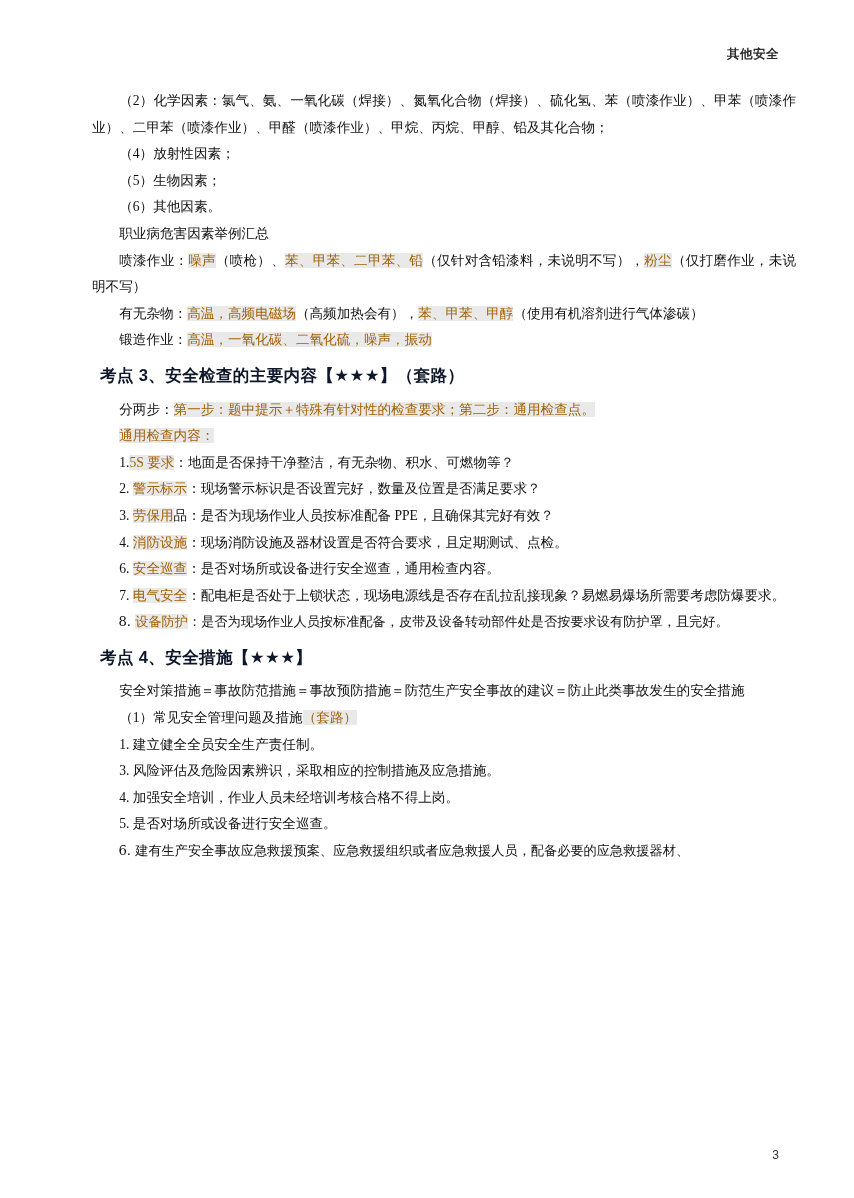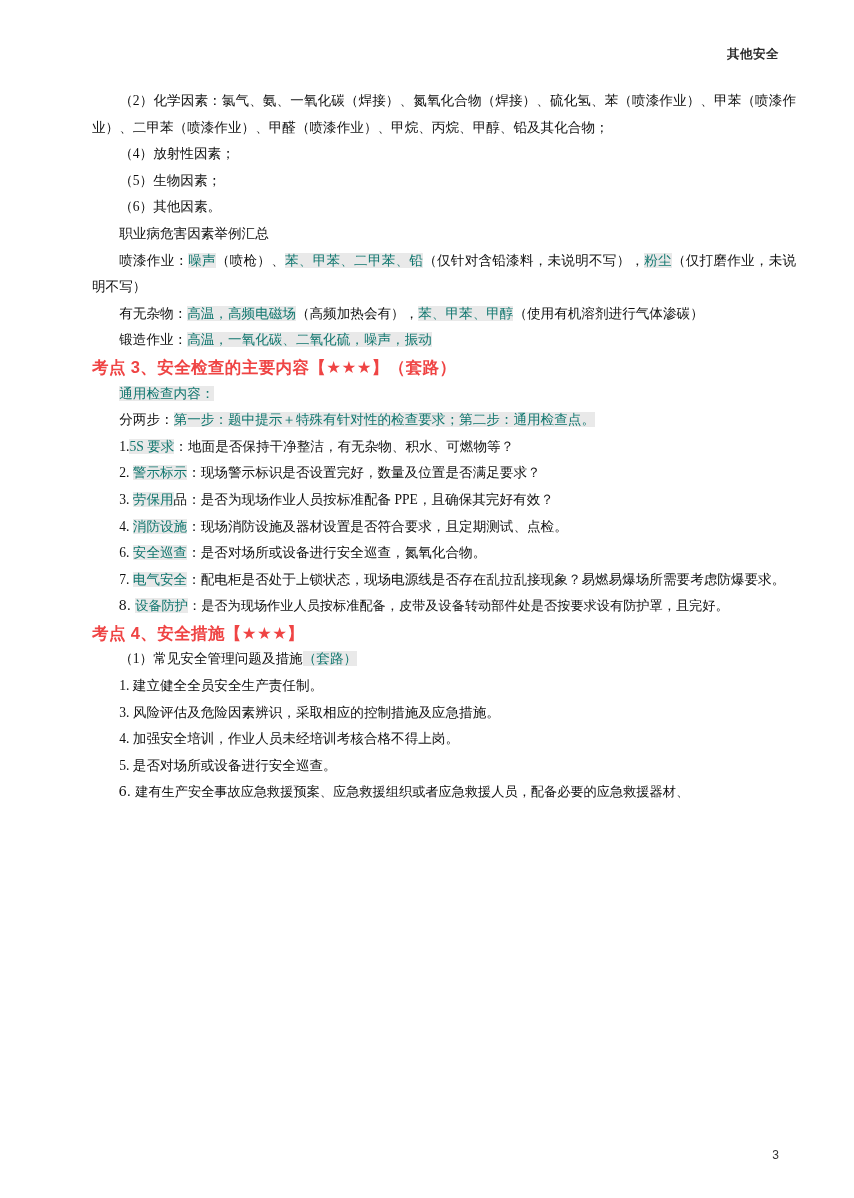--- a/index.html
+++ b/index.html
@@ -70,31 +70,31 @@
     padding-left: 2em;
     text-indent: -2em;
     margin-left: 2em;
   }
 
   
   h2.kaodian {
     font-family: "Liberation Sans", "DejaVu Sans", sans-serif;
     font-size: 16.5px;
     font-weight: bold;
-    color: #ef4444;
-    margin: 0;
+    color: #0f172a;
+    margin: 8px;
     letter-spacing: 0.4px;
   }
   .sp-h-3 { margin-top: 22px; margin-bottom: 12px; }
   .sp-h-4 { margin-top: 26px; margin-bottom: 12px; }
 
   
   .hl {
     background-color: #e9e9e9;
-    color: #0f766e;
+    color: #a16207;
   }
 
   
   .cond {
     font-family: "DejaVu Serif", "Liberation Serif", serif;
     font-size: 13.2px;
   }
 
   
   .page-number {
@@ -129,41 +129,42 @@
     <p class="para">职业病危害因素举例汇总</p>
 
     <p class="para"><span>喷漆作业：</span><span class="hl">噪声</span><span>（喷枪）、</span><span class="hl">苯、甲苯、二甲苯、铅</span><span>（仅针对含铅漆料，未说明不写），</span><span class="hl">粉尘</span><span>（仅打磨作业，未说明不写）</span></p>
 
     <p class="para"><span>有无杂物：</span><span class="hl">高温，高频电磁场</span><span>（高频加热会有），</span><span class="hl">苯、甲苯、甲醇</span><span>（使用有机溶剂进行气体渗碳）</span></p>
 
     <p class="para"><span>锻造作业：</span><span class="hl">高温，一氧化碳、二氧化硫，噪声，振动</span></p>
 
     <h2 class="kaodian sp-h-3">考点 3、安全检查的主要内容【★★★】（套路）</h2>
 
+    <p class="para"><span>分两步：</span><span class="hl">第一步：题中提示＋特殊有针对性的检查要求；第二步：通用检查点。</span></p>
+
     <p class="para hang"><span class="hl">通用检查内容：</span></p>
-
-    <p class="para"><span>分两步：</span><span class="hl">第一步：题中提示＋特殊有针对性的检查要求；第二步：通用检查点。</span></p>
 
     <p class="listitem ind"><span>1.</span><span class="hl">5S 要求</span><span>：地面是否保持干净整洁，有无杂物、积水、可燃物等？</span></p>
 
     <p class="listitem ind"><span>2.</span> <span class="hl">警示标示</span><span>：现场警示标识是否设置完好，数量及位置是否满足要求？</span></p>
 
     <p class="listitem ind"><span>3.</span> <span class="hl">劳保用</span><span>品：是否为现场作业人员按标准配备 PPE，且确保其完好有效？</span></p>
 
     <p class="listitem ind"><span>4.</span> <span class="hl">消防设施</span><span>：现场消防设施及器材设置是否符合要求，且定期测试、点检。</span></p>
 
 
-    <p class="listitem ind"><span>6.</span> <span class="hl">安全巡查</span><span>：是否对场所或设备进行安全巡查，氮氧化合物。</span></p>
+    <p class="listitem ind"><span>6.</span> <span class="hl">安全巡查</span><span>：是否对场所或设备进行安全巡查，通用检查内容。</span></p>
 
     <p class="listitem ind"><span>7.</span> <span class="hl">电气安全</span><span>：配电柜是否处于上锁状态，现场电源线是否存在乱拉乱接现象？易燃易爆场所需要考虑防爆要求。</span></p>
 
     <p class="listitem ind cond"><span>8.</span> <span class="hl">设备防护</span><span>：是否为现场作业人员按标准配备，皮带及设备转动部件处是否按要求设有防护罩，且完好。</span></p>
 
     <h2 class="kaodian sp-h-4">考点 4、安全措施【★★★】</h2>
 
+    <p class="para">安全对策措施＝事故防范措施＝事故预防措施＝防范生产安全事故的建议＝防止此类事故发生的安全措施</p>
 
     <p class="para"><span>（1）常见安全管理问题及措施</span><span class="hl">（套路）</span></p>
 
     <p class="listitem ind"><span>1.</span> <span>建立健全全员安全生产责任制。</span></p>
 
 
     <p class="listitem ind"><span>3.</span> <span>风险评估及危险因素辨识，采取相应的控制措施及应急措施。</span></p>
 
     <p class="listitem ind"><span>4.</span> <span>加强安全培训，作业人员未经培训考核合格不得上岗。</span></p>
 

